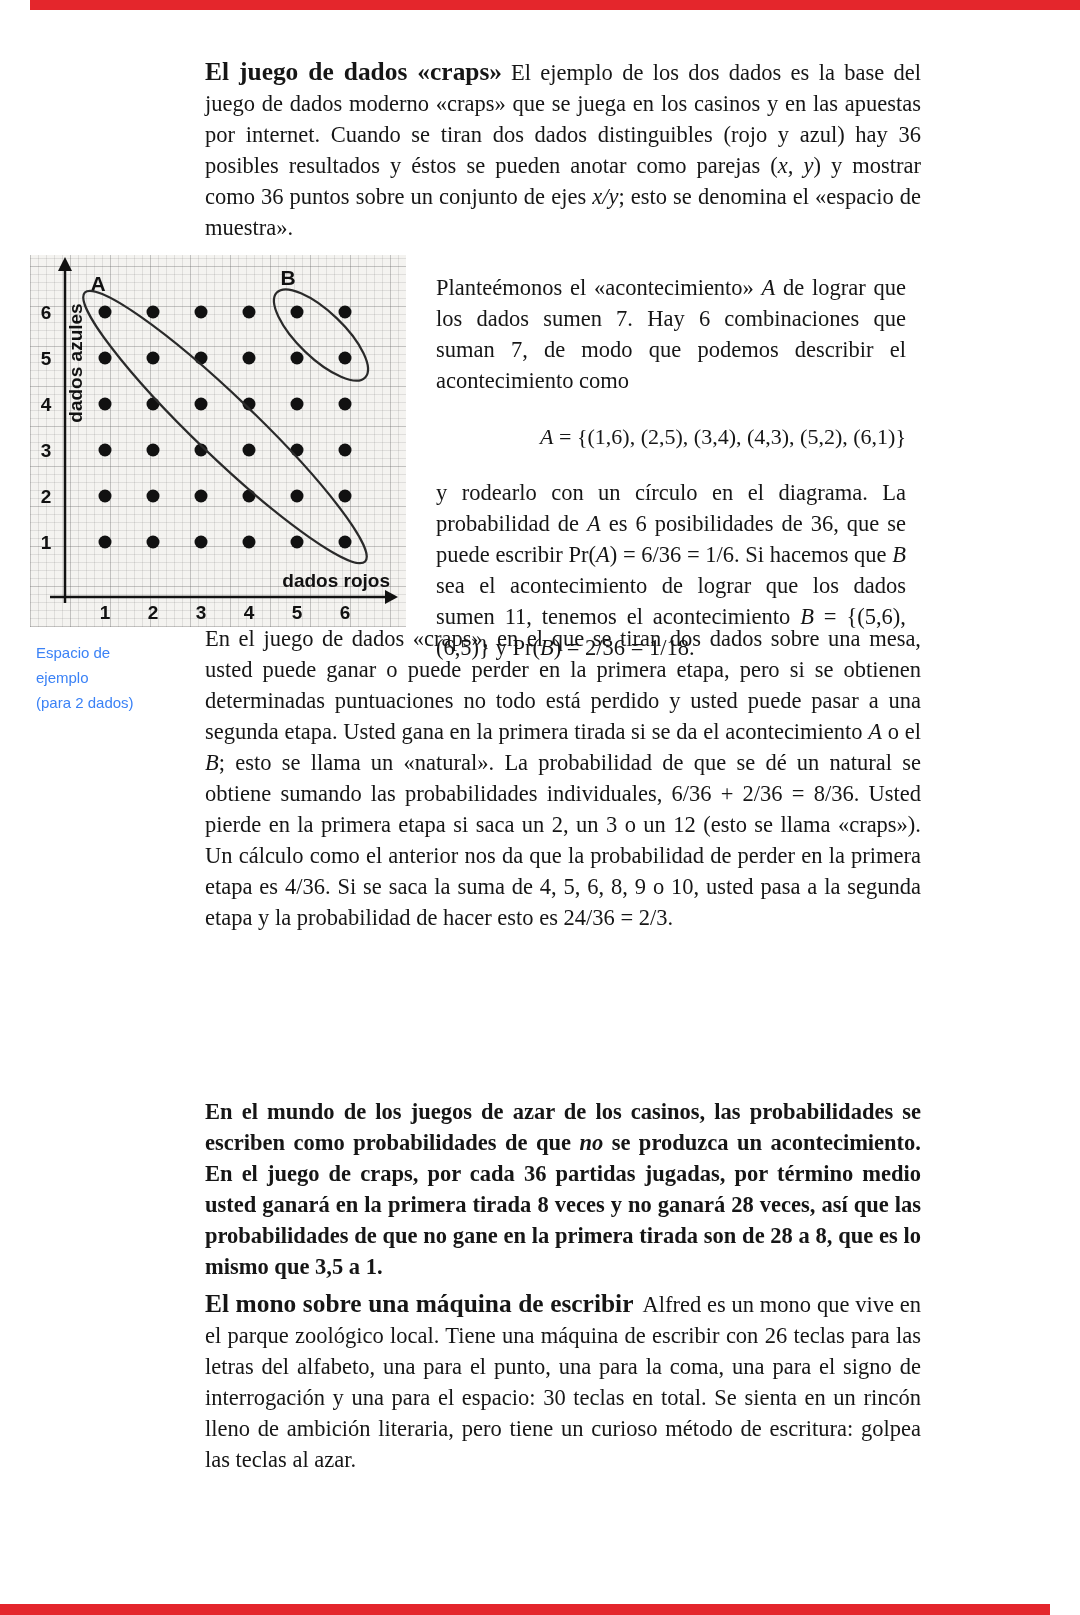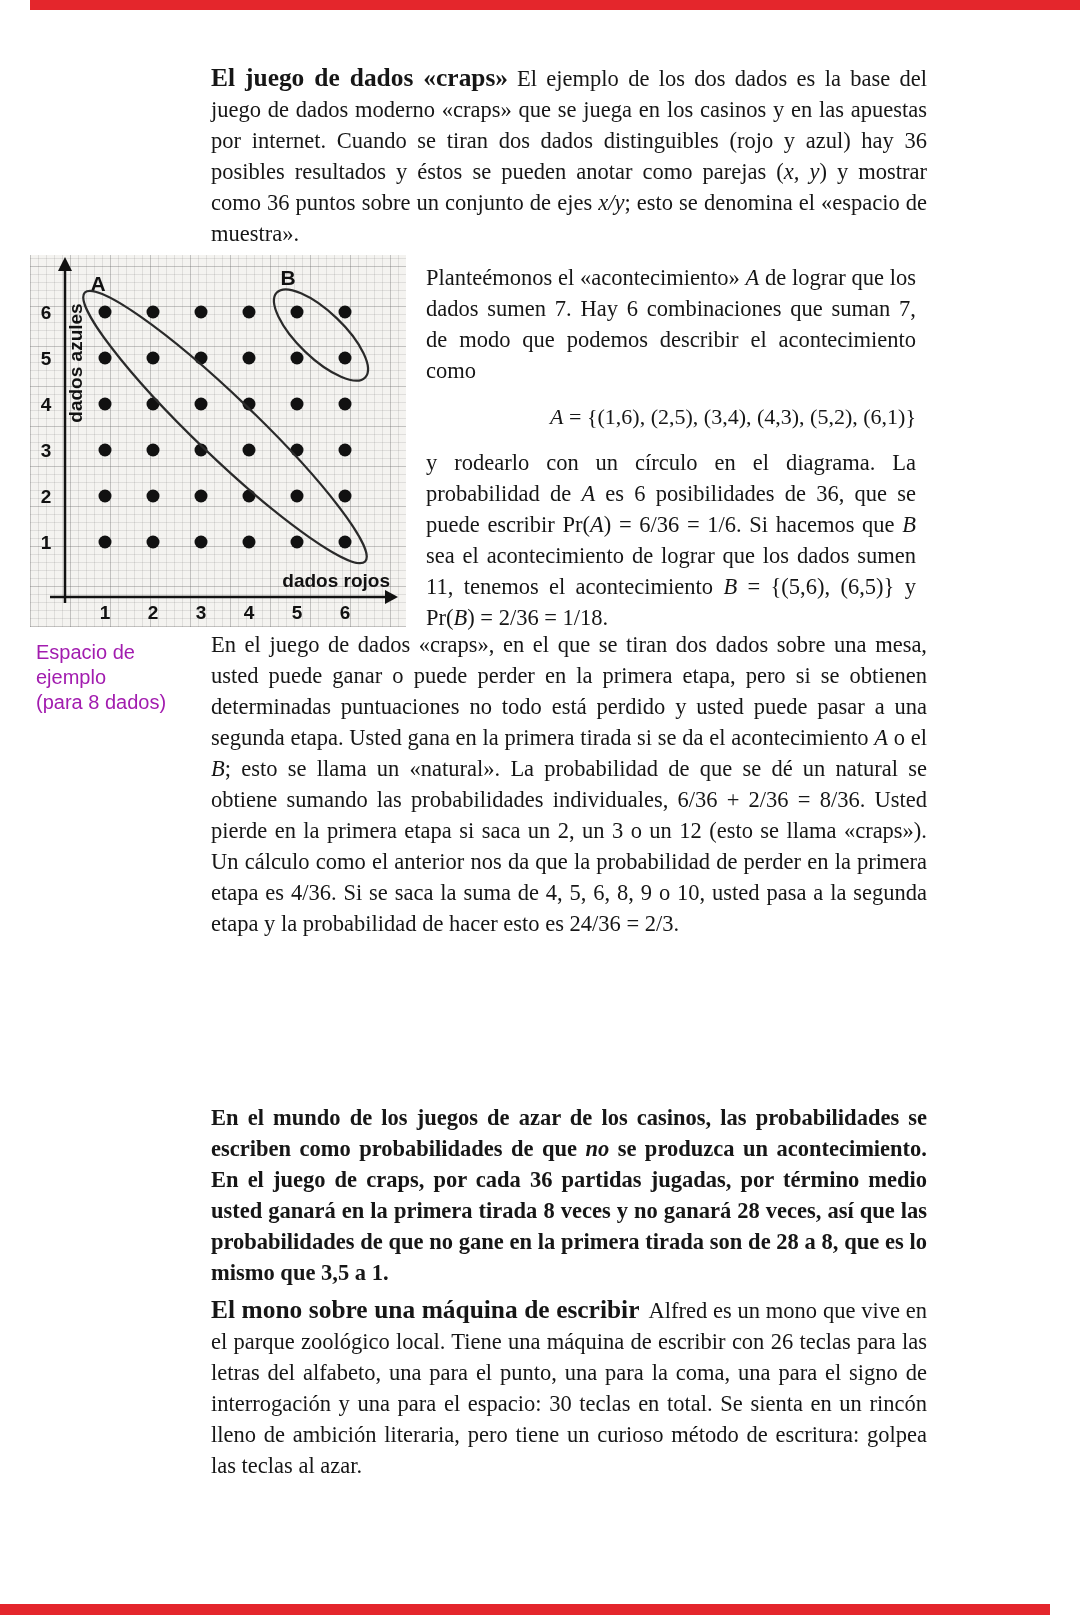--- a/index.html
+++ b/index.html
@@ -12,35 +12,35 @@
   }
   .page { position: relative; width: 1080px; height: 1615px; overflow: hidden; background: #fff; }
 
   .bar { position: absolute; background: #e4262c; }
   .bar.top { top: 0; left: 30px; right: 0; height: 10px; }
   .bar.bottom { bottom: 0; left: 0; right: 30px; height: 11px; }
 
   .body {
     position: absolute; left: 205px; width: 716px;
     font-size: 22.5px; line-height: 31px;
-    text-align: justify; margin: 6px;
+    text-align: justify; margin: 0;
   }
   .h { font-weight: 700; font-size: 1.13em; padding-right: 9px; }
   .i { font-style: italic; }
 
   .para1 { top: 56px; }
   .game { top: 623px; }
   .odds { top: 1096px; font-weight: bold; }
   .monkey { top: 1288px; }
 
   .rightcol {
     position: absolute; left: 420px; top: 256px; width: 502px;
     font-size: 22.5px; line-height: 31px; text-align: justify;
   }
-  .rightcol p { margin: 6px; }
+  .rightcol p { margin: 16px; }
   .formula { padding: 9px 0 9px 24px; white-space: nowrap; text-align: right; font-size: 22px; }
 
   .figure {
     position: absolute; left: 30px; top: 255px; width: 376px; height: 372px;
     background-color: #f4f3f0;
     background-image:
       repeating-linear-gradient(0deg,  rgba(110,110,110,0.16) 0, rgba(110,110,110,0.16) 1px, transparent 1px, transparent 8px),
       repeating-linear-gradient(90deg, rgba(110,110,110,0.16) 0, rgba(110,110,110,0.16) 1px, transparent 1px, transparent 8px),
       repeating-linear-gradient(0deg,  rgba(90,90,90,0.22) 0, rgba(90,90,90,0.22) 1px, transparent 1px, transparent 40px),
       repeating-linear-gradient(90deg, rgba(90,90,90,0.22) 0, rgba(90,90,90,0.22) 1px, transparent 1px, transparent 40px);
@@ -49,21 +49,21 @@
   svg text { font-family: "Liberation Sans", sans-serif; font-weight: 700; fill: #111; }
   .tick { font-size: 19px; }
   .evt  { font-size: 21px; }
   .axislabel { font-size: 19px; }
   .axis { stroke: #111; stroke-width: 2.5; }
   .ellipse { fill: none; stroke: #2a2a2a; stroke-width: 2.2; }
 
   .caption {
     position: absolute; left: 36px; top: 640px; width: 168px;
     font-family: "Liberation Sans", sans-serif;
-    font-size: 20px; line-height: 25px; color: #a21caf;
+    font-size: 15px; line-height: 25px; color: #3b82f6;
   }
 </style>
 </head>
 <body>
 
 <div class="page">
 
   <div class="bar top"></div>
 
   <p class="body para1"><span class="h">El juego de dados «craps»</span><span>El ejemplo de los dos dados es la base del juego de dados moderno «craps» que se juega en los casinos y en las apuestas por internet. Cuando se tiran dos dados distinguibles (rojo y azul) hay 36 posibles resultados y éstos se pueden anotar como parejas (</span><span class="i">x, y</span><span>) y mostrar como 36 puntos sobre un conjunto de ejes </span><span class="i">x/y</span><span>; esto se denomina el «espacio de muestra».</span></p>
@@ -131,21 +131,21 @@
         <circle cx="267" cy="57" r="6.5" fill="#111"></circle>
         <circle cx="315" cy="57" r="6.5" fill="#111"></circle>
         <ellipse cx="195" cy="172" rx="194.20770138594662" ry="30" transform="rotate(43.8 195 172)" class="ellipse"></ellipse>
         <ellipse cx="291" cy="80" rx="61.24154027718932" ry="23" transform="rotate(43.8 291 80)" class="ellipse"></ellipse>
       </svg>
   </div>
 
   <div class="caption">
     <div>Espacio de</div>
     <div>ejemplo</div>
-    <div>(para 8 dados)</div>
+    <div>(para 2 dados)</div>
   </div>
 
   <div class="rightcol">
     <p><span>Planteémonos el «acontecimiento» </span><span class="i">A</span><span> de lograr que los dados sumen 7. Hay 6 combinaciones que suman 7, de modo que podemos describir el acontecimiento como</span></p>
     <p class="formula"><span class="i">A</span><span> = {(1,6), (2,5), (3,4), (4,3), (5,2), (6,1)}</span></p>
     <p><span>y rodearlo con un círculo en el diagrama. La probabilidad de </span><span class="i">A</span><span> es 6 posibilidades de 36, que se puede escribir Pr(</span><span class="i">A</span><span>) = 6/36 = 1/6. Si hacemos que </span><span class="i">B</span><span> sea el acontecimiento de lograr que los dados sumen 11, tenemos el acontecimiento </span><span class="i">B</span><span> = {(5,6), (6,5)} y Pr(</span><span class="i">B</span><span>) = 2/36 = 1/18.</span></p>
   </div>
 
   <p class="body game"><span>En el juego de dados «craps», en el que se tiran dos dados sobre una mesa, usted puede ganar o puede perder en la primera etapa, pero si se obtienen determinadas puntuaciones no todo está perdido y usted puede pasar a una segunda etapa. Usted gana en la primera tirada si se da el acontecimiento </span><span class="i">A</span><span> o el </span><span class="i">B</span><span>; esto se llama un «natural». La probabilidad de que se dé un natural se obtiene sumando las probabilidades individuales, 6/36 + 2/36 = 8/36. Usted pierde en la primera etapa si saca un 2, un 3 o un 12 (esto se llama «craps»). Un cálculo como el anterior nos da que la probabilidad de perder en la primera etapa es 4/36. Si se saca la suma de 4, 5, 6, 8, 9 o 10, usted pasa a la segunda etapa y la probabilidad de hacer esto es 24/36 = 2/3.</span></p>
   <p class="body odds"><span>En el mundo de los juegos de azar de los casinos, las probabilidades se escriben como probabilidades de que </span><span class="i">no</span><span> se produzca un acontecimiento. En el juego de craps, por cada 36 partidas jugadas, por término medio usted ganará en la primera tirada 8 veces y no ganará 28 veces, así que las probabilidades de que no gane en la primera tirada son de 28 a 8, que es lo mismo que 3,5 a 1.</span></p>

